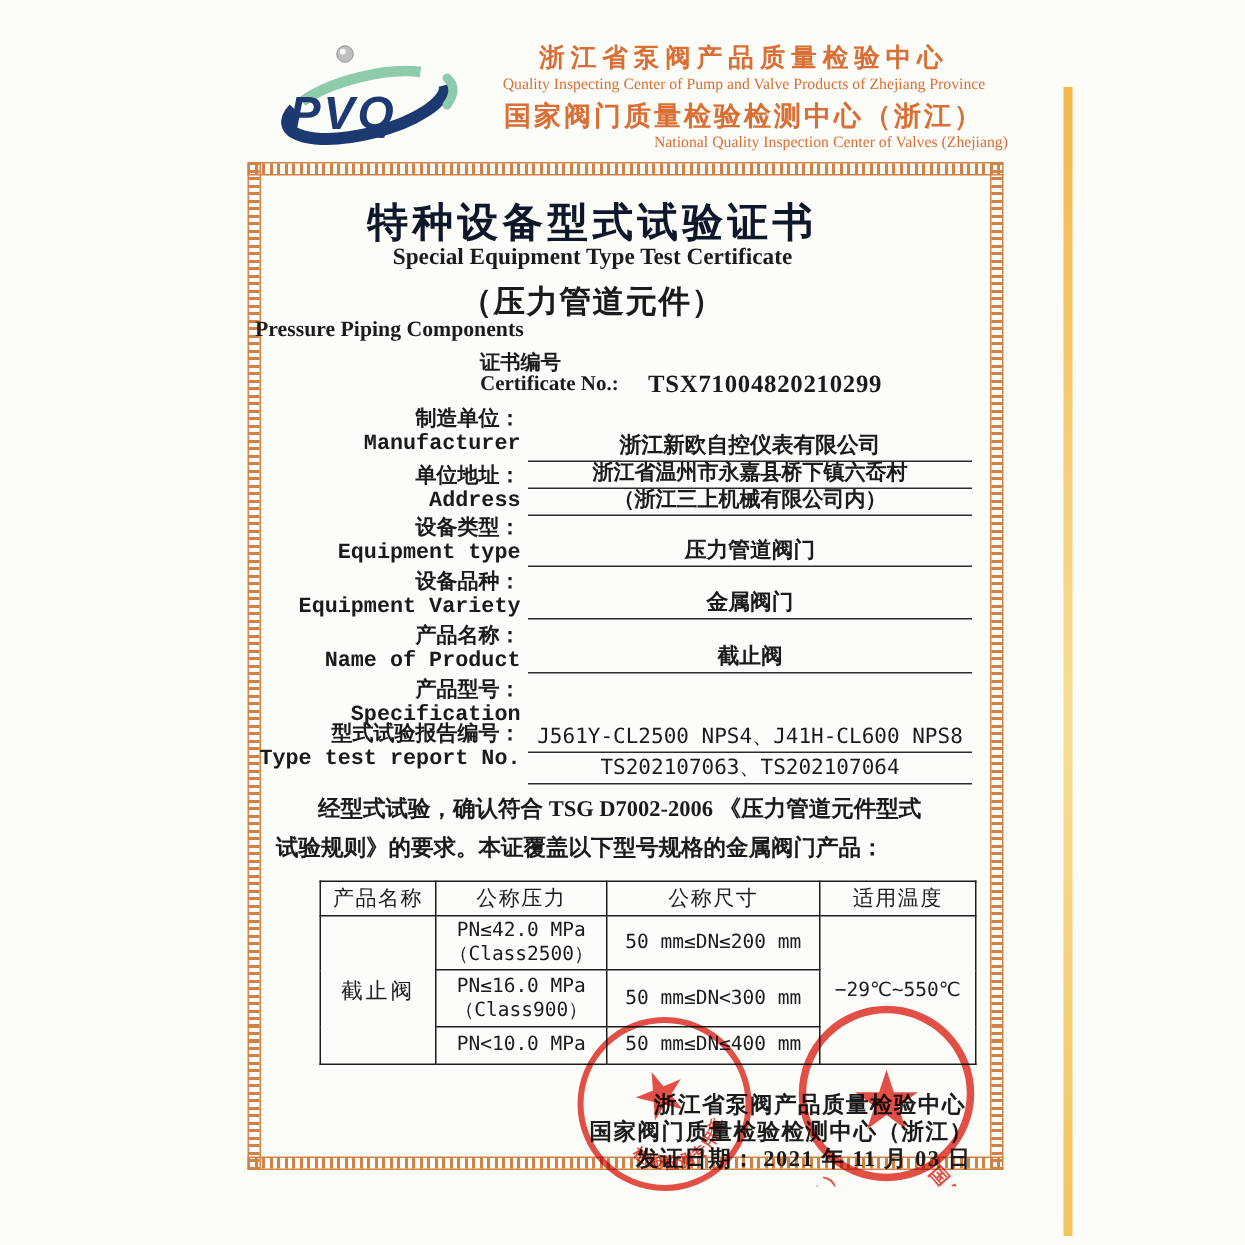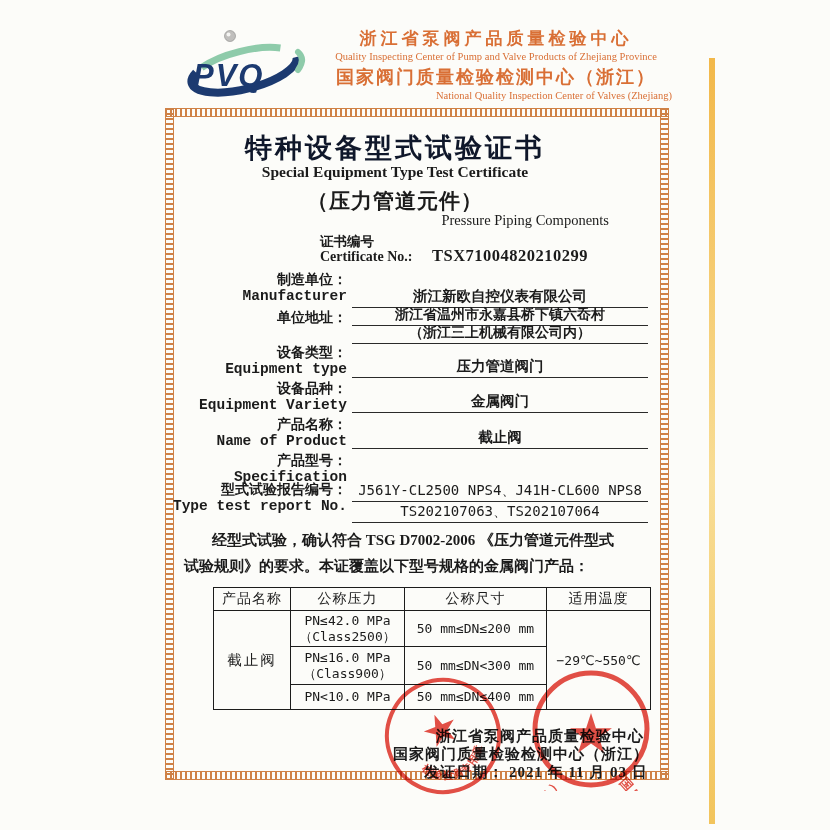--- a/index.html
+++ b/index.html
@@ -31,22 +31,22 @@
   .edge-yellow{position:absolute;left:709px;top:58px;width:6px;height:766px;
     background:linear-gradient(180deg,#f2b84a,#f8dd95 55%,#f2c45c);}
 
   
   .title-cn{position:absolute;left:165px;top:130px;width:460px;text-align:center;
     font-size:27px;font-weight:bold;color:#0f172a;letter-spacing:3px;white-space:nowrap;}
   .title-en{position:absolute;left:165px;top:163px;width:460px;text-align:center;
     font-size:15.5px;font-weight:bold;white-space:nowrap;}
   .sub-cn{position:absolute;left:165px;top:187px;width:460px;text-align:center;
     font-size:21px;font-weight:bold;letter-spacing:1px;white-space:nowrap;}
-  .sub-en{position:absolute;left:149px;top:212px;width:460px;text-align:right;
-    font-size:14.5px;font-weight:normal;white-space:nowrap;}
+  .sub-en{position:absolute;left:170px;top:212px;width:460px;text-align:left;
+    font-size:14.5px;font-weight:bold;white-space:nowrap;}
 
   
   .certno-cn{position:absolute;left:320px;top:233px;font-size:13.5px;font-weight:bold;text-align:right;}
   .certno-en{position:absolute;left:320px;top:249px;font-size:14px;font-weight:bold;}
   .certno-val{position:absolute;left:432px;top:246px;font-size:16.5px;font-weight:bold;letter-spacing:.5px;}
 
   
   .flabel{position:absolute;left:150px;width:197px;text-align:right;line-height:16px;white-space:nowrap;font-family:Liberation Mono, monospace;}
   .flabel .cn{font-size:14px;font-weight:bold;}
   .flabel .en{font-size:14.5px;font-weight:bold;}
@@ -128,20 +128,21 @@
   <div class="certno-val">TSX71004820210299</div>
 
   <div class="flabel lab1">
     <div class="cn">制造单位：</div>
     <div class="en">Manufacturer</div>
   </div>
   <div class="fvalue val1">浙江新欧自控仪表有限公司</div>
 
   <div class="flabel lab2">
     <div class="cn">单位地址：</div>
+    <div class="en">Address</div>
   </div>
   <div class="fvalue half val2b">（浙江三上机械有限公司内）</div>
   <div class="fvalue half val2a">浙江省温州市永嘉县桥下镇六岙村</div>
 
   <div class="flabel lab3">
     <div class="cn">设备类型：</div>
     <div class="en">Equipment type</div>
   </div>
   <div class="fvalue val3">压力管道阀门</div>
 

